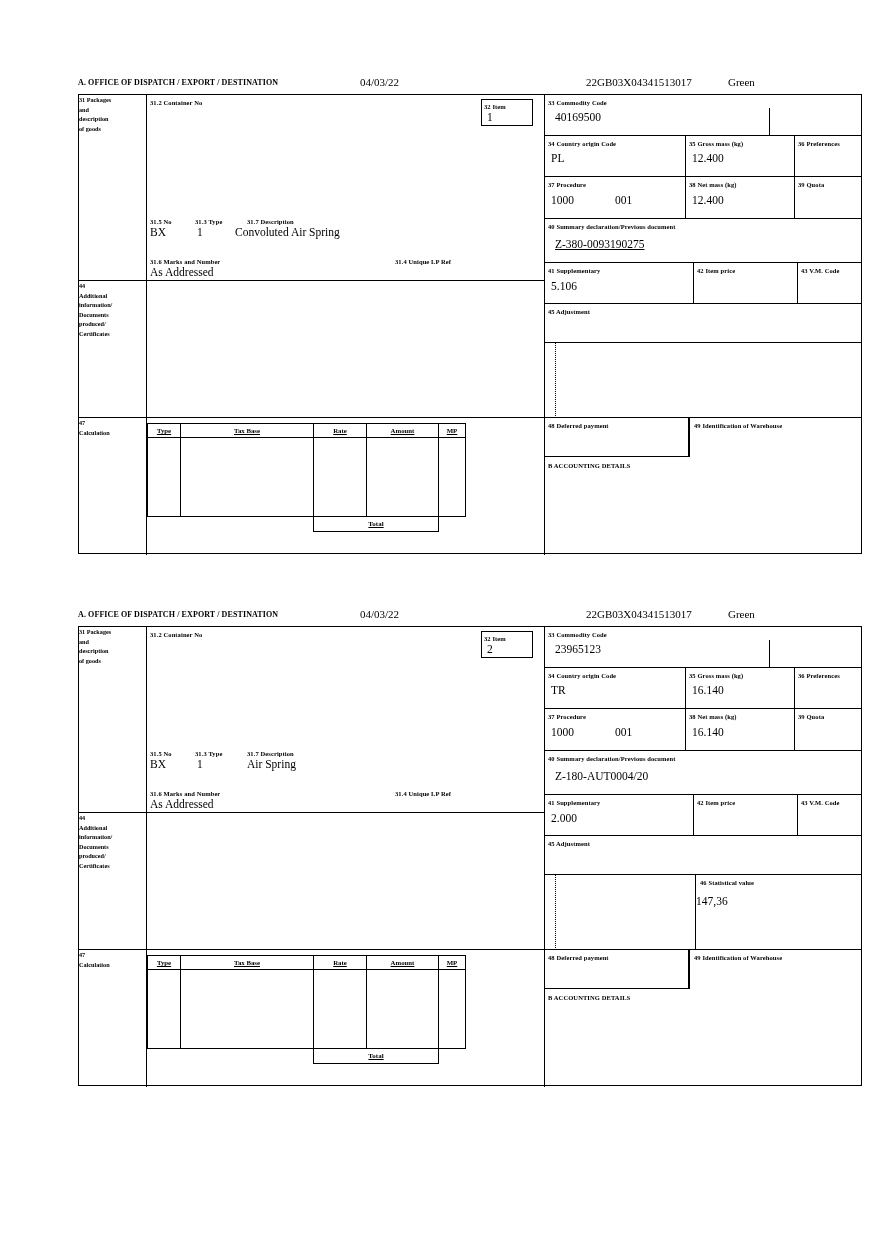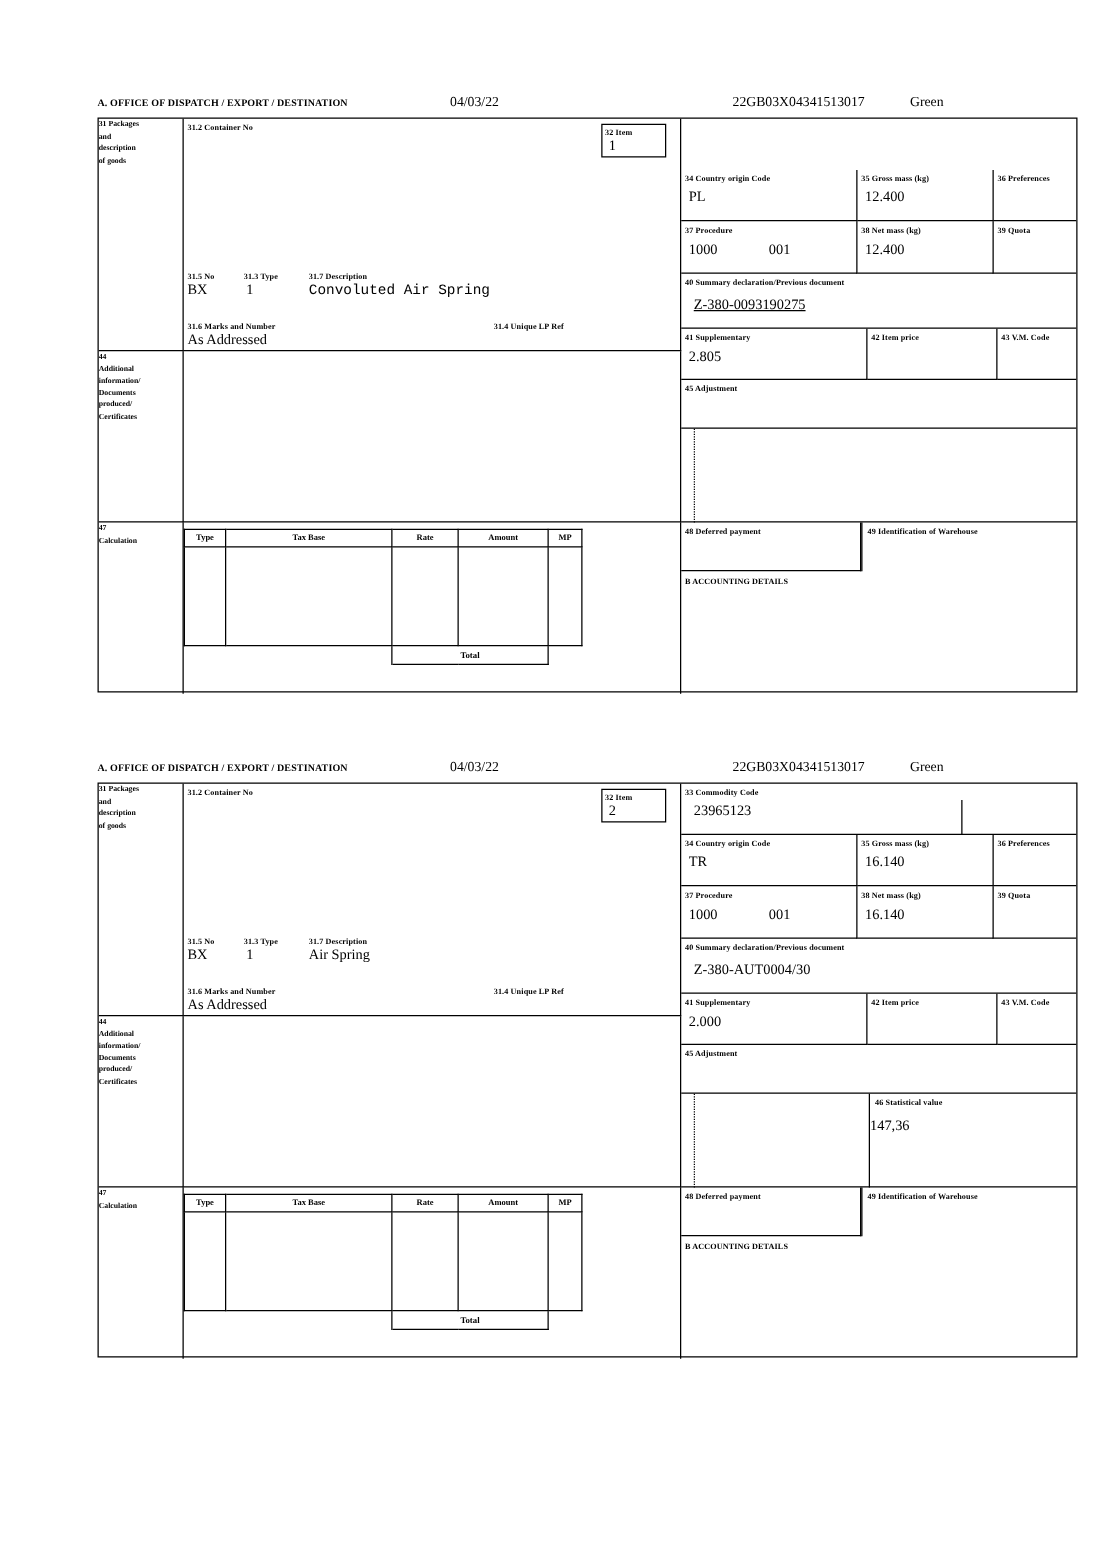--- a/index.html
+++ b/index.html
@@ -97,20 +97,21 @@
   
   .c31 { left: 2px; top: 3px; width: 62px; }
   .c44 { left: 2px; top: 3px; width: 64px; }
   .c47 { left: 2px; top: 3px; width: 62px; }
 
   
   .taxtable {
     position: absolute;
     border-collapse: collapse;
     table-layout: fixed;
+    text-decoration: underline;
   }
   .taxtable td, .taxtable th {
     border: 1px solid #000;
     padding: 0;
     margin: 0;
   }
   .taxtable th {
     font-size: 6.8px;
     font-weight: bold;
     height: 13px;
@@ -168,28 +169,33 @@
           <div class="lbl" style="position:absolute;left:2px;top:2px;">32 Item</div>
           <div class="val" style="position:absolute;left:5px;top:11px;">1</div>
         </div>
 
         <div class="lbl" style="position:absolute;left:3px;top:122px;">31.5 No</div>
         <div class="lbl" style="position:absolute;left:48px;top:122px;">31.3 Type</div>
         <div class="lbl" style="position:absolute;left:100px;top:122px;">31.7 Description</div>
 
         <div class="val" style="position:absolute;left:3px;top:131px;">BX</div>
         <div class="val" style="position:absolute;left:50px;top:131px;">1</div>
-        <div class="val" style="position:absolute;left:100px;top:131px;font-family:Liberation Mono, monospace;">Convoluted Air Spring</div>
+        <div class="val" style="position:absolute;left:88px;top:131px;">Convoluted Air Spring</div>
 
         <div class="lbl" style="position:absolute;left:3px;top:162px;">31.6 Marks and Number</div>
         <div class="lbl" style="position:absolute;left:248px;top:162px;">31.4 Unique LP Ref</div>
         <div class="val" style="position:absolute;left:3px;top:171px;">As Addressed</div>
         <div class="val" style="position:absolute;left:250px;top:171px;"></div>
       </div>
 
+      <div class="box bb" style="left:466px; top:0; width:316px; height:41px;">
+        <div class="lbl" style="position:absolute;left:3px;top:3px;">33 Commodity Code</div>
+        <div class="val" style="position:absolute;left:10px;top:16px;">40169500</div>
+        <div style="position:absolute;left:224px;top:13px;height:28px;border-left:1px solid #000;"></div>
+      </div>
 
       <div class="box br bb" style="left:466px; top:41px; width:141px; height:41px;">
         <div class="lbl" style="position:absolute;left:3px;top:3px;">34 Country origin Code</div>
         <div class="val" style="position:absolute;left:6px;top:16px;">PL</div>
       </div>
       <div class="box br bb" style="left:607px; top:41px; width:109px; height:41px;">
         <div class="lbl" style="position:absolute;left:3px;top:3px;">35 Gross mass (kg)</div>
         <div class="val" style="position:absolute;left:6px;top:16px;">12.400</div>
       </div>
       <div class="box bb" style="left:716px; top:41px; width:66px; height:41px;">
@@ -211,21 +217,21 @@
         <div class="val" style="position:absolute;left:6px;top:17px;"></div>
       </div>
 
       <div class="box bb" style="left:466px; top:124px; width:316px; height:44px;">
         <div class="lbl" style="position:absolute;left:3px;top:3px;">40 Summary declaration/Previous document</div>
         <div class="val" style="position:absolute;left:10px;top:19px;text-decoration:underline;">Z-380-0093190275</div>
       </div>
 
       <div class="box br bb" style="left:466px; top:168px; width:149px; height:41px;">
         <div class="lbl" style="position:absolute;left:3px;top:3px;">41 Supplementary</div>
-        <div class="val" style="position:absolute;left:6px;top:17px;">2.805</div>
+        <div class="val" style="position:absolute;left:6px;top:17px;">5.106</div>
       </div>
       <div class="box br bb" style="left:615px; top:168px; width:104px; height:41px;">
         <div class="lbl" style="position:absolute;left:3px;top:3px;">42 Item price</div>
         <div class="val" style="position:absolute;left:6px;top:17px;"></div>
       </div>
       <div class="box bb" style="left:719px; top:168px; width:63px; height:41px;">
         <div class="lbl" style="position:absolute;left:3px;top:3px;">43 V.M. Code</div>
         <div class="val" style="position:absolute;left:6px;top:17px;"></div>
       </div>
 
@@ -381,21 +387,21 @@
         <div class="lbl" style="position:absolute;left:3px;top:3px;">38 Net mass (kg)</div>
         <div class="val" style="position:absolute;left:6px;top:17px;">16.140</div>
       </div>
       <div class="box bb" style="left:716px; top:82px; width:66px; height:42px;">
         <div class="lbl" style="position:absolute;left:3px;top:3px;">39 Quota</div>
         <div class="val" style="position:absolute;left:6px;top:17px;"></div>
       </div>
 
       <div class="box bb" style="left:466px; top:124px; width:316px; height:44px;">
         <div class="lbl" style="position:absolute;left:3px;top:3px;">40 Summary declaration/Previous document</div>
-        <div class="val" style="position:absolute;left:10px;top:19px;">Z-380-AUT0004/30</div>
+        <div class="val" style="position:absolute;left:10px;top:19px;">Z-180-AUT0004/20</div>
       </div>
 
       <div class="box br bb" style="left:466px; top:168px; width:149px; height:41px;">
         <div class="lbl" style="position:absolute;left:3px;top:3px;">41 Supplementary</div>
         <div class="val" style="position:absolute;left:6px;top:17px;">2.000</div>
       </div>
       <div class="box br bb" style="left:615px; top:168px; width:104px; height:41px;">
         <div class="lbl" style="position:absolute;left:3px;top:3px;">42 Item price</div>
         <div class="val" style="position:absolute;left:6px;top:17px;"></div>
       </div>

